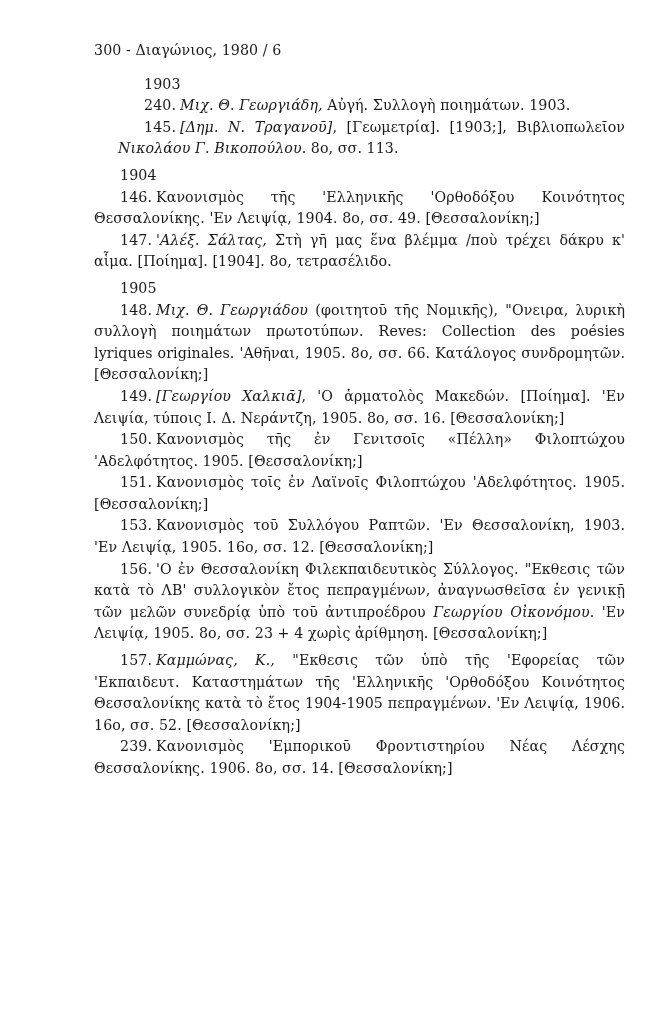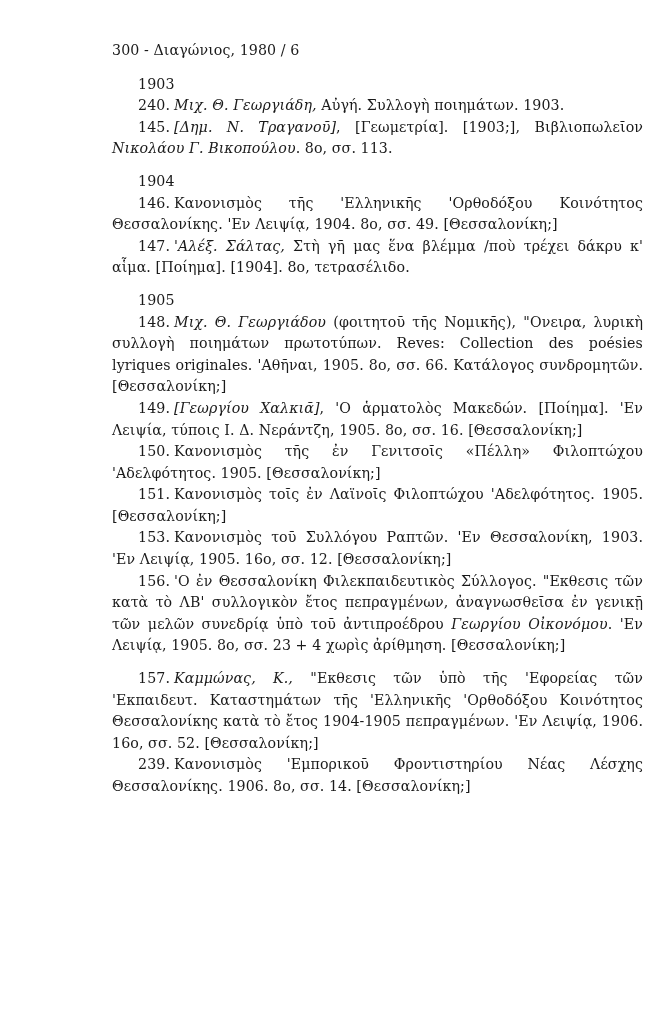--- a/index.html
+++ b/index.html
@@ -1,25 +1,25 @@
 <!DOCTYPE html>
 <html><head>
 <meta charset="utf-8">
 <style>
   html, body { margin: 0; padding: 0; background: #ffffff; }
   body { width: 668px; height: 1024px; overflow: hidden; position: relative; }
   .page {
-    position: absolute; left: 112px; top: 40px; width: 531px;
+    position: absolute; left: 94px; top: 40px; width: 531px;
     font-family: "DejaVu Serif", "Liberation Serif", serif;
     font-size: 14.2px; line-height: 21.6px; color: #1a1a1a;
     letter-spacing: 0.1px;
   }
   .running-head { margin: 0 0 12px 0; font-size: 14.2px; }
-  .section { margin-top: 11px; }
-  .section:first-of-type { margin-top: 0; }
+  .section { margin-top: 5px; }
+  .section:first-of-type { margin-top: 0; margin-left: 24px; }
   .year { padding-left: 26px; }
   .entry { text-indent: 26px; text-align: justify; margin: 0; }
   .entry .it { font-style: italic; }
   .num { margin-right: 4px; }
 </style>
 </head>
 <body>
 
 <div class="page">
   <div class="running-head">300 - Διαγώνιος, 1980 / 6</div>

